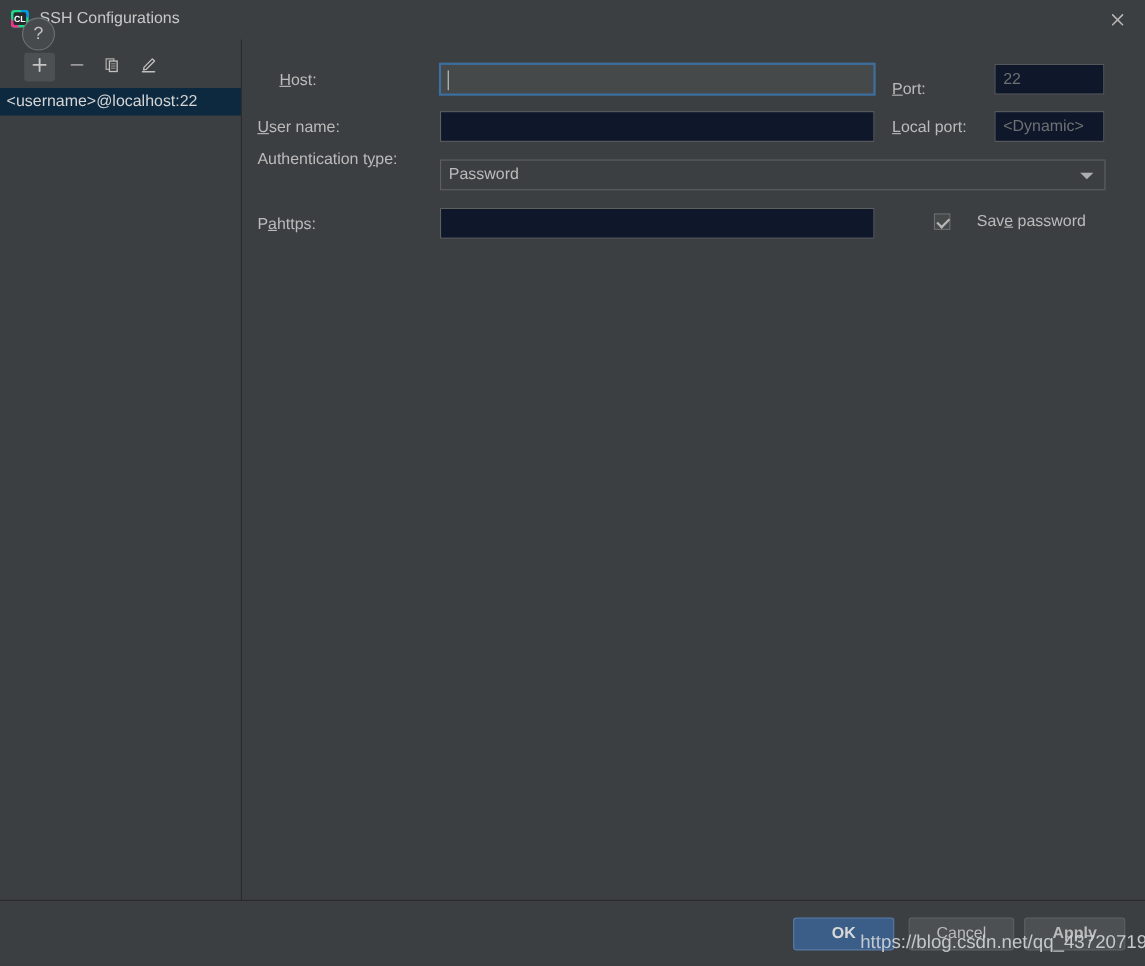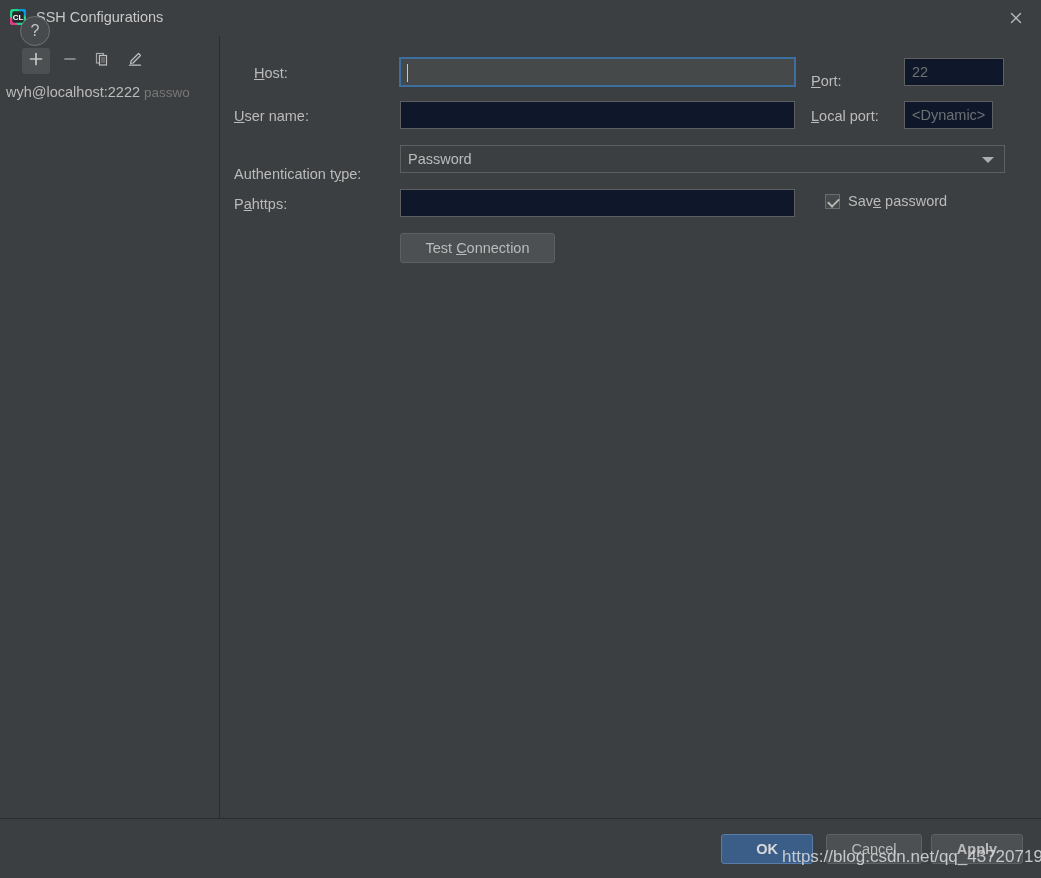--- a/index.html
+++ b/index.html
@@ -333,23 +333,22 @@
       </div>
       <div class="tb-btn tb-edit">
         <svg width="16" height="16" viewBox="0 0 16 16">
           <path d="M11.5 2.5 L13.5 4.5 L6 12 L3.5 12.5 L4 10 Z" fill="none" stroke="#c0c0c0" stroke-width="1.2" stroke-linejoin="round"></path>
           <path d="M2.5 14.2 H13.5" stroke="#c0c0c0" stroke-width="1.3" stroke-linecap="round"></path>
         </svg>
       </div>
     </div>
 
     <div class="list">
-      <div class="list-item">
-        <span>wyh@localhost:2222</span>
-        <span class="sub">passwo</span>
+      <div class="list-item selected">
+        <span>&lt;username&gt;@localhost:22</span>
       </div>
     </div>
 
     <div class="hscroll-track">
       <div class="hscroll-thumb"></div>
     </div>
   </div>
 
   <div class="form">
 
@@ -364,48 +363,43 @@
     </div>
     <div class="field ph" style="left:683px; top:22px; width:100px;">22</div>
 
     <div class="lbl" style="left:13px; top:71px;text-align:center;">
       <span class="mn">U</span><span>ser name:</span>
     </div>
     <div class="field" style="left:179px; top:65px; width:395px;"></div>
     <div class="lbl" style="left:590px; top:71px;">
       <span class="mn">L</span><span>ocal port:</span>
     </div>
-    <div class="field ph" style="left:683px; top:65px; width:89px;">&lt;Dynamic&gt;</div>
-
-    <div class="lbl" style="left:13px; top:129px;">
+    <div class="field ph" style="left:683px; top:65px; width:100px;">&lt;Dynamic&gt;</div>
+
+    <div class="lbl" style="left:13px; top:100px;">
       <span>Authentication t</span><span class="mn">y</span><span>pe:</span>
     </div>
     <div class="combo" style="left:179px; top:109px; width:605px;">
       <span>Password</span>
       <span class="arrow"></span>
     </div>
 
     <div class="lbl" style="left:13px; top:159px;">
       <span>P</span><span class="mn">a</span><span>https:</span>
     </div>
     <div class="field" style="left:179px; top:153px; width:395px;"></div>
-    <div class="chk-row" style="left:604px; top:157px;">
+    <div class="chk-row" style="left:628px; top:157px;gap:16px;">
       <span class="chk-box">
         <span class="tick"></span>
       </span>
       <span class="chk-label">
         <span>Sav</span><span class="mn">e</span><span> password</span>
       </span>
     </div>
 
-    <div class="btn" style="left:179px; top:197px; width:155px; height:30px; line-height:28px;">
-      <span>
-        <span>Test </span><span class="mn">C</span><span>onnection</span>
-      </span>
-    </div>
   </div>
 
   <div class="bottombar"></div>
   <div class="help-btn">?</div>
   <div class="btn-ok">OK</div>
   <div class="btn btn-cancel">Cancel</div>
   <div class="btn btn-apply">Apply</div>
 
   <div class="watermark">https://blog.csdn.net/qq_43720719</div>
 </div>

